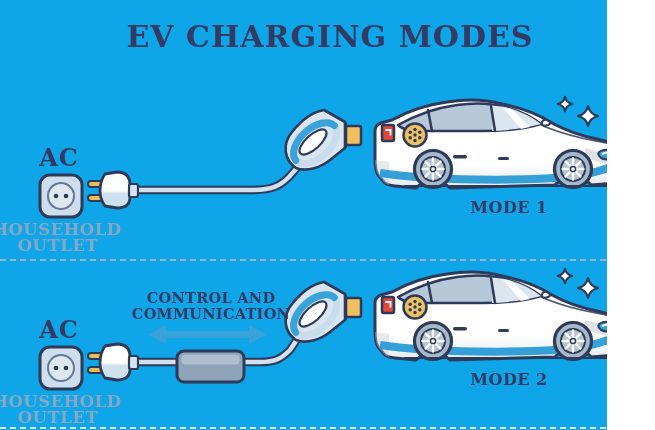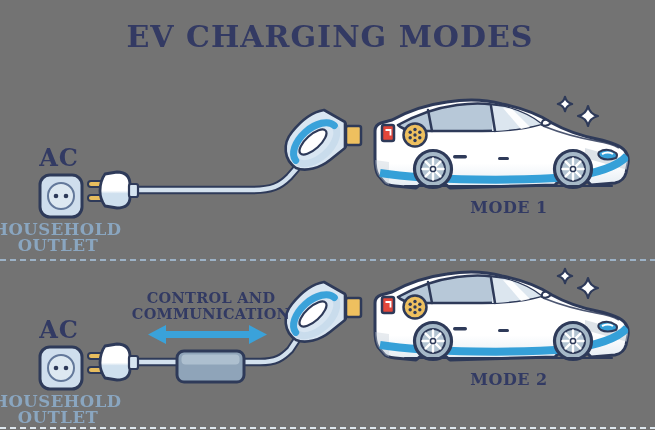--- a/index.html
+++ b/index.html
@@ -1,16 +1,16 @@
 <!DOCTYPE html>
 <html><head>
 <meta charset="utf-8">
 <style>
   html,body{margin:0;padding:0;background:#ffffff;}
-  #stage{position:relative;width:655px;height:430px;background:#737373;overflow:hidden;}
+  #stage{position:relative;width:607px;height:430px;background:#0ea5e9;overflow:hidden;}
   svg{display:block;}
   .t{font-family:"DejaVu Serif", "Liberation Serif", serif;font-weight:700;}
   .t-title{font-size:30px;fill:#333a63;letter-spacing:1px;}
   .t-ac{font-size:24px;fill:#323a63;letter-spacing:1px;}
   .t-cap{font-size:16.5px;fill:#8aa6c0;letter-spacing:0.5px;}
   .t-mode{font-size:16px;fill:#323a63;letter-spacing:0.5px;}
   .t-ann{font-size:14.5px;fill:#323a63;letter-spacing:0.3px;}
   .ol{stroke:#2e3a59;stroke-linejoin:round;stroke-linecap:round;}
   .cable-outer{stroke:#2e3a59;stroke-width:8.5;fill:none;stroke-linecap:round;}
   .cable-inner{stroke:#d3e1ee;stroke-width:4.5;fill:none;stroke-linecap:round;}

